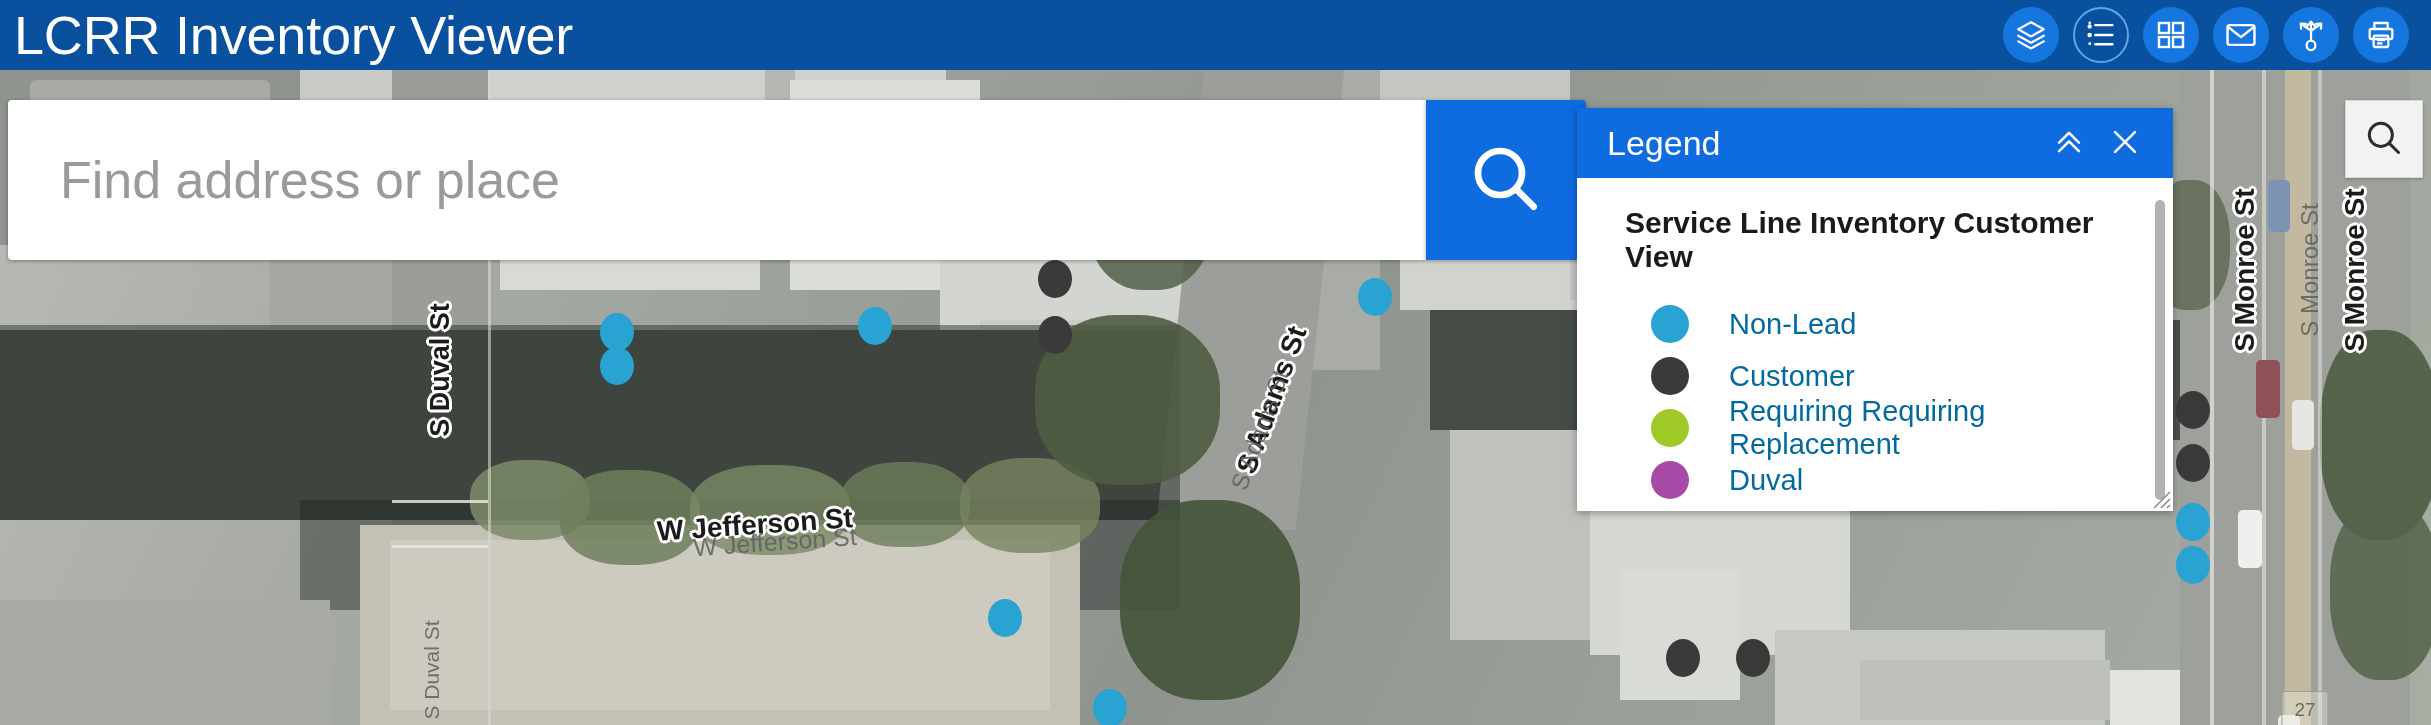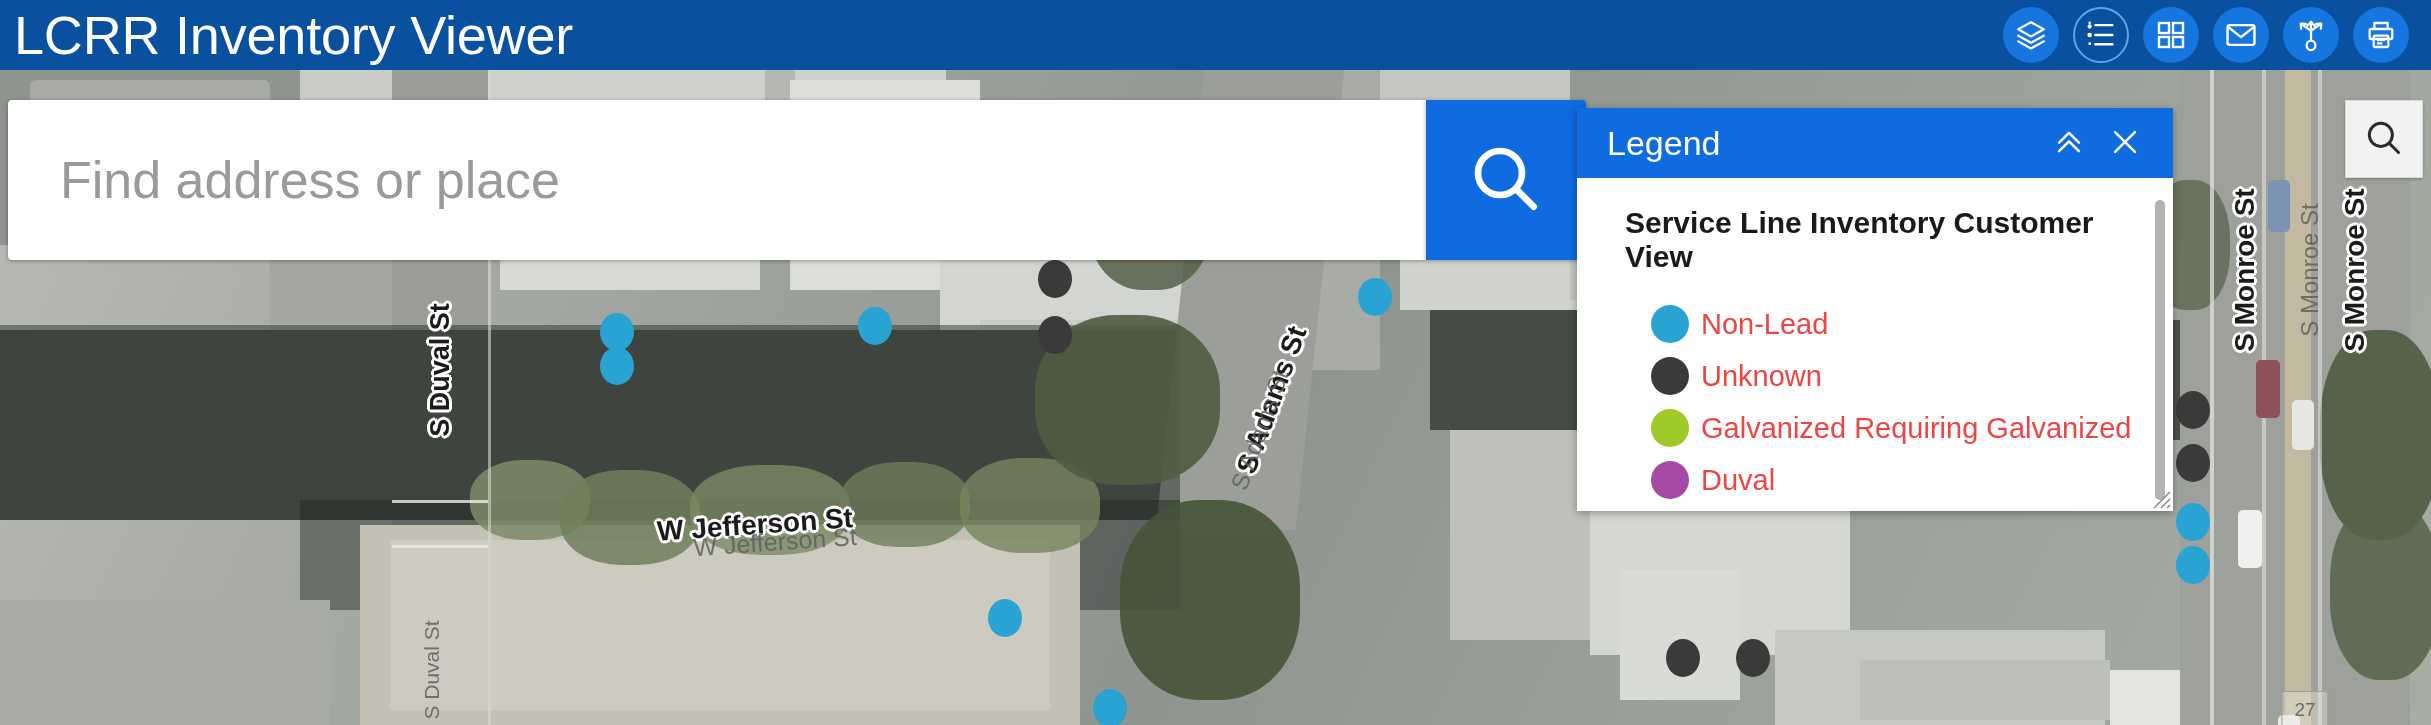--- a/index.html
+++ b/index.html
@@ -123,21 +123,21 @@
     cursor:pointer; display:flex; align-items:center; justify-content:center;
   }
   #legend-body {
     flex:1; position:relative; overflow:hidden; padding:28px 34px 0 48px;
   }
   #legend-layer-title {
     font-size:30px; font-weight:bold; color:#1a1a1a; margin-bottom:24px;
   }
   .legend-row { display:flex; align-items:center; height:52px; padding-left:26px; }
   .legend-swatch { width:38px; height:38px; border-radius:50%; flex:0 0 auto; }
-  .legend-label { margin-left:12px; font-size:29px; color:#ef4444; font-weight:400; }
+  .legend-label { margin-left:40px; font-size:29px; color:#0369a1; font-weight:400; }
   #legend-scrollbar {
     position:absolute; right:8px; top:22px; width:10px; height:300px;
     background:#b3b3b3; border-radius:5px;
   }
   #legend-resize {
     position:absolute; right:2px; bottom:2px; width:26px; height:26px;
     cursor:nwse-resize;
   }
 </style>
 </head>
@@ -371,25 +371,25 @@
 
     <div id="legend-body">
       <div id="legend-layer-title">Service Line Inventory Customer View</div>
       <div id="legend-items">
           <div class="legend-row">
             <span class="legend-swatch" style="background: rgb(41, 163, 210);"></span>
             <span class="legend-label">Non-Lead</span>
           </div>
           <div class="legend-row">
             <span class="legend-swatch" style="background: rgb(58, 58, 58);"></span>
-            <span class="legend-label">Unknown</span>
+            <span class="legend-label">Customer</span>
           </div>
           <div class="legend-row">
             <span class="legend-swatch" style="background: rgb(159, 201, 39);"></span>
-            <span class="legend-label">Galvanized Requiring Galvanized</span>
+            <span class="legend-label">Requiring Requiring Replacement</span>
           </div>
           <div class="legend-row">
             <span class="legend-swatch" style="background: rgb(166, 74, 166);"></span>
             <span class="legend-label">Duval</span>
           </div>
         </div>
       <div id="legend-scrollbar"></div>
       <div id="legend-resize">
         <svg width="26" height="26" viewBox="0 0 26 26" stroke="#8c8c8c" stroke-width="1.6">
           <line x1="25" y1="9" x2="9" y2="25"></line>

